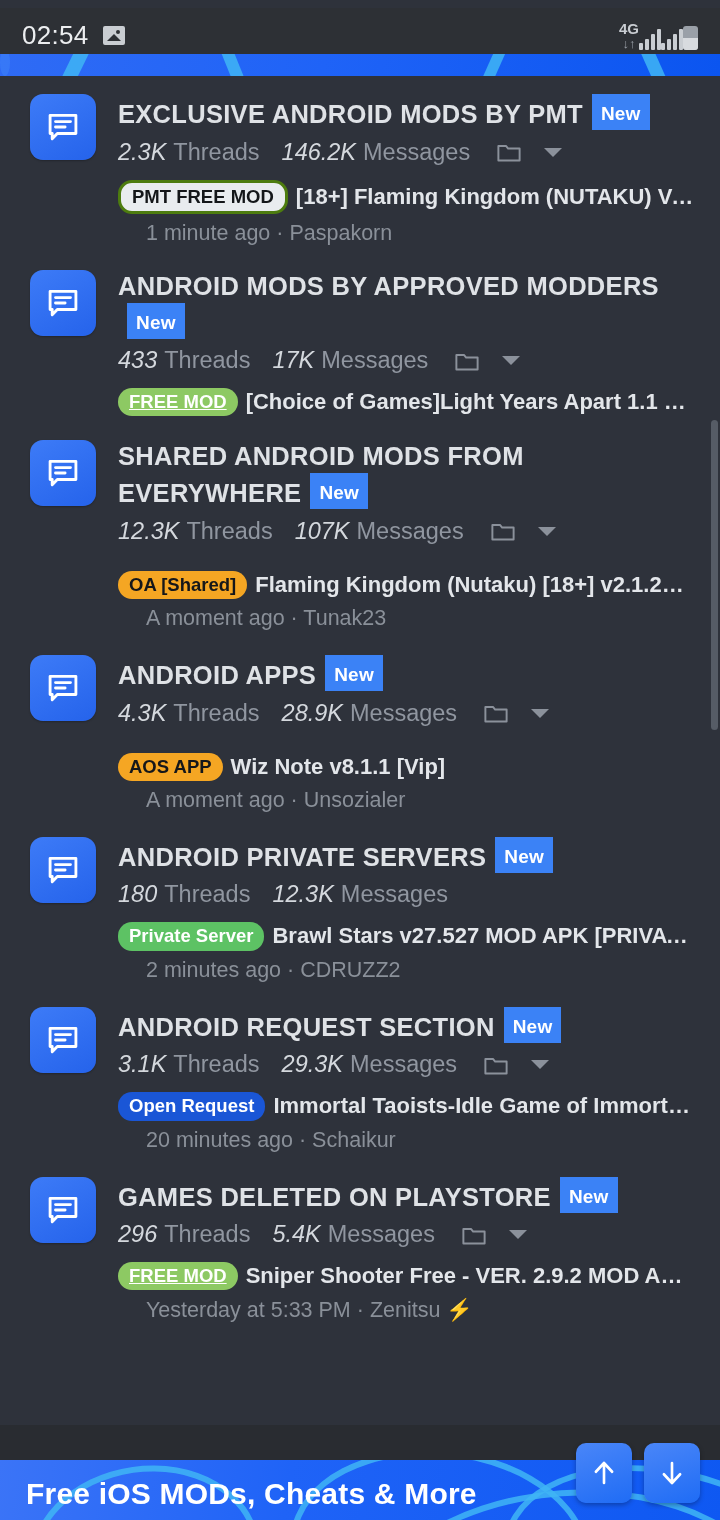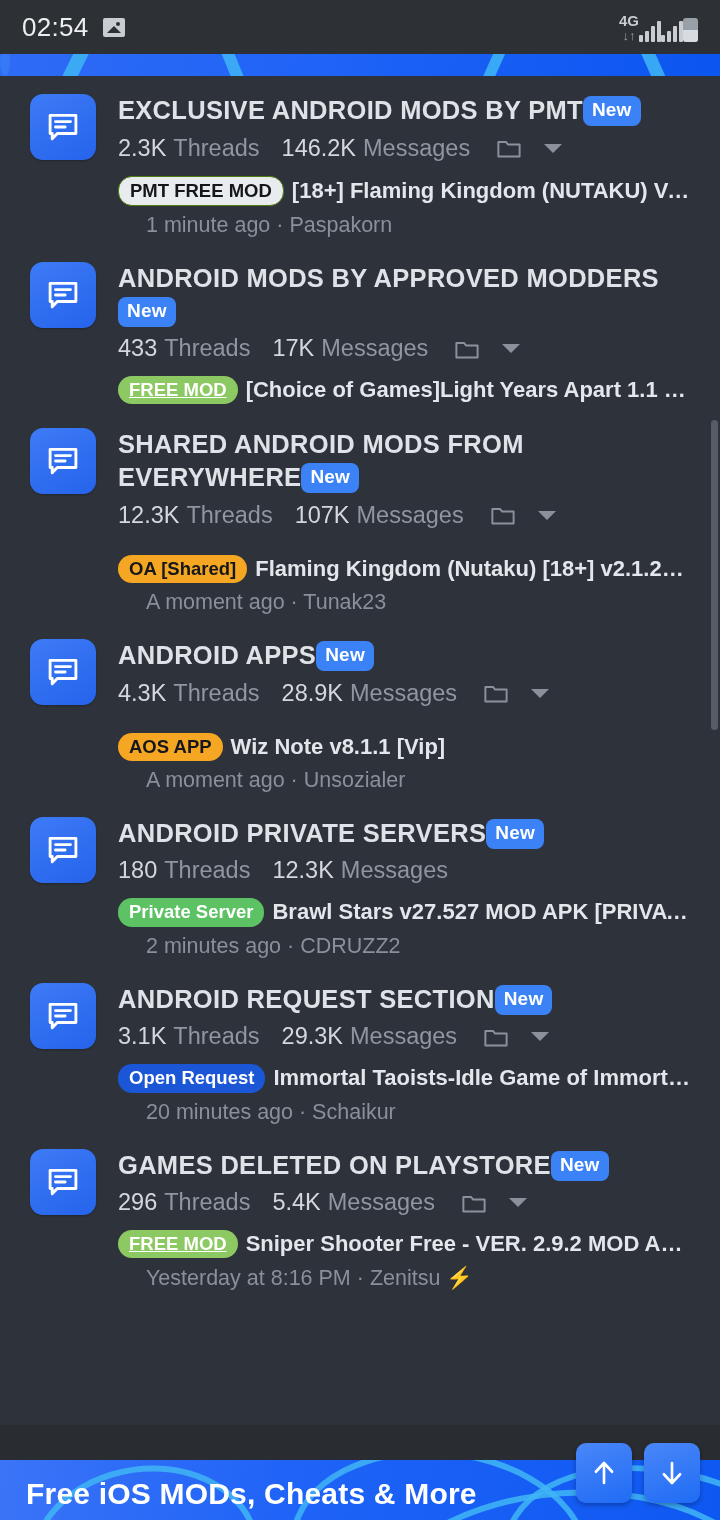--- a/index.html
+++ b/index.html
@@ -6,21 +6,21 @@
   html, body {
     width:720px; height:1520px;
     background:#2e323b;
     font-family:"Liberation Sans", sans-serif;
     overflow:hidden;
   }
   .phone { position:relative; width:720px; height:1520px; background:#2e323b; overflow:hidden; }
 
   
   .statusbar {
-    position:absolute; top:0; left:0; width:720px; height:54px;
+    position:absolute; top:8px; left:0; width:720px; height:54px;
     background:#2d3035; display:flex; align-items:center;
     padding:0 22px; color:#e6e8ea;
   }
   .sb-left { display:flex; align-items:center; gap:14px; }
   .sb-clock { font-size:26px; letter-spacing:.3px; color:#eceef0; }
   .img-icon { width:22px; height:19px; border:2px solid #c9cdd2; border-radius:2px;
               position:relative; background:#c9cdd2; }
   .img-icon:after { content:""; position:absolute; left:2px; bottom:2px;
               border-left:7px solid transparent; border-right:7px solid transparent;
               border-bottom:7px solid #2d3035; }
@@ -62,42 +62,42 @@
     display:flex; align-items:center; justify-content:center;
     box-shadow:0 1px 2px rgba(0,0,0,.25);
   }
   .node-body { flex:1; min-width:0; padding-left:22px; }
   .node-title {
     font-size:25.5px; font-weight:bold; color:#dfe2e6; letter-spacing:.3px;
     line-height:1.28; text-transform:uppercase;
   }
   .badge-new {
     display:inline-block; vertical-align:3px; background:#3b82f6; color:#fff;
-    font-size:19px; font-weight:bold; border-radius:8px;
-    padding:2px 9px 4px; letter-spacing:.2px; text-transform:none;
+    font-size:19px; font-weight:bold; border-radius:0;
+    padding:8px 9px 4px; margin-left:9px; letter-spacing:.2px; text-transform:none;
   }
   .node-stats {
     margin-top:8px; font-size:23.5px; color:#9096a0; display:flex;
     align-items:center; flex-wrap:nowrap; white-space:nowrap;
   }
-  .node-stats .num { color:#d4d8dd; margin-right:7px; }
+  .node-stats .num { color:#d4d8dd; margin-right:7px;font-style:italic; }
   .node-stats .lbl { margin-right:22px; }
   .folder-icon { margin-left:4px; display:inline-flex; }
   .caret { margin-left:22px; width:0; height:0; border-left:9px solid transparent;
            border-right:9px solid transparent; border-top:9px solid #8b919b; }
   .node-last { margin-top:14px; }
   .lastline {
     font-size:22px; font-weight:bold; color:#e3e6ea; white-space:nowrap;
     overflow:hidden; text-overflow:ellipsis; display:block; max-width:580px;
   }
   .pill {
     display:inline-block; border-radius:14px; font-size:18.5px; font-weight:bold;
     padding:3px 11px 4px; margin-right:8px; vertical-align:1px; line-height:1.15;
   }
-  .p-light { background:#e9ecef; color:#141619; border:1px solid #4d7c0f; }
+  .p-light { background:#e9ecef; color:#141619; border:3px solid #4d7c0f; }
   .p-green { background:#8dc963; color:#ffffff;text-decoration:underline; }
   .p-orange{ background:#f5a623; color:#15171a;margin-top:12px; }
   .p-brightgreen{ background:#5dc264; color:#ffffff; }
   .p-blue  { background:#1a56d6; color:#ffffff; }
   .node-meta { margin-top:7px; font-size:21.5px; color:#8a9099;margin-left:28px; }
 
   
   .scrollbar { position:absolute; right:2px; top:420px; width:7px; height:310px;
                background:#565c66; border-radius:4px; }
 
@@ -341,21 +341,21 @@
             <span class="lbl">Messages</span>
             <span class="folder-icon">
               <svg width="26" height="22" viewBox="0 0 24 20">
                 <path d="M2.2 4.4h7l2 2.4h10.6v11H2.2z" fill="none" stroke="#8b919b" stroke-width="1.8" stroke-linejoin="round"></path>
               </svg>
             </span>
             <span class="caret"></span>
           </div>
           <div class="node-last">
             <span class="lastline"><span class="pill p-green">FREE MOD</span><span>Sniper Shooter Free - VER. 2.9.2 MOD APK | Unli…</span></span>
-            <div class="node-meta">Yesterday at 8:16 PM · Zenitsu ⚡</div>
+            <div class="node-meta">Yesterday at 5:33 PM · Zenitsu ⚡</div>
           </div>
         </div>
       </div>
     </div>
 
   <div class="scrollbar"></div>
 
   <div class="bottomstrip"></div>
 
   <div class="botbanner">

